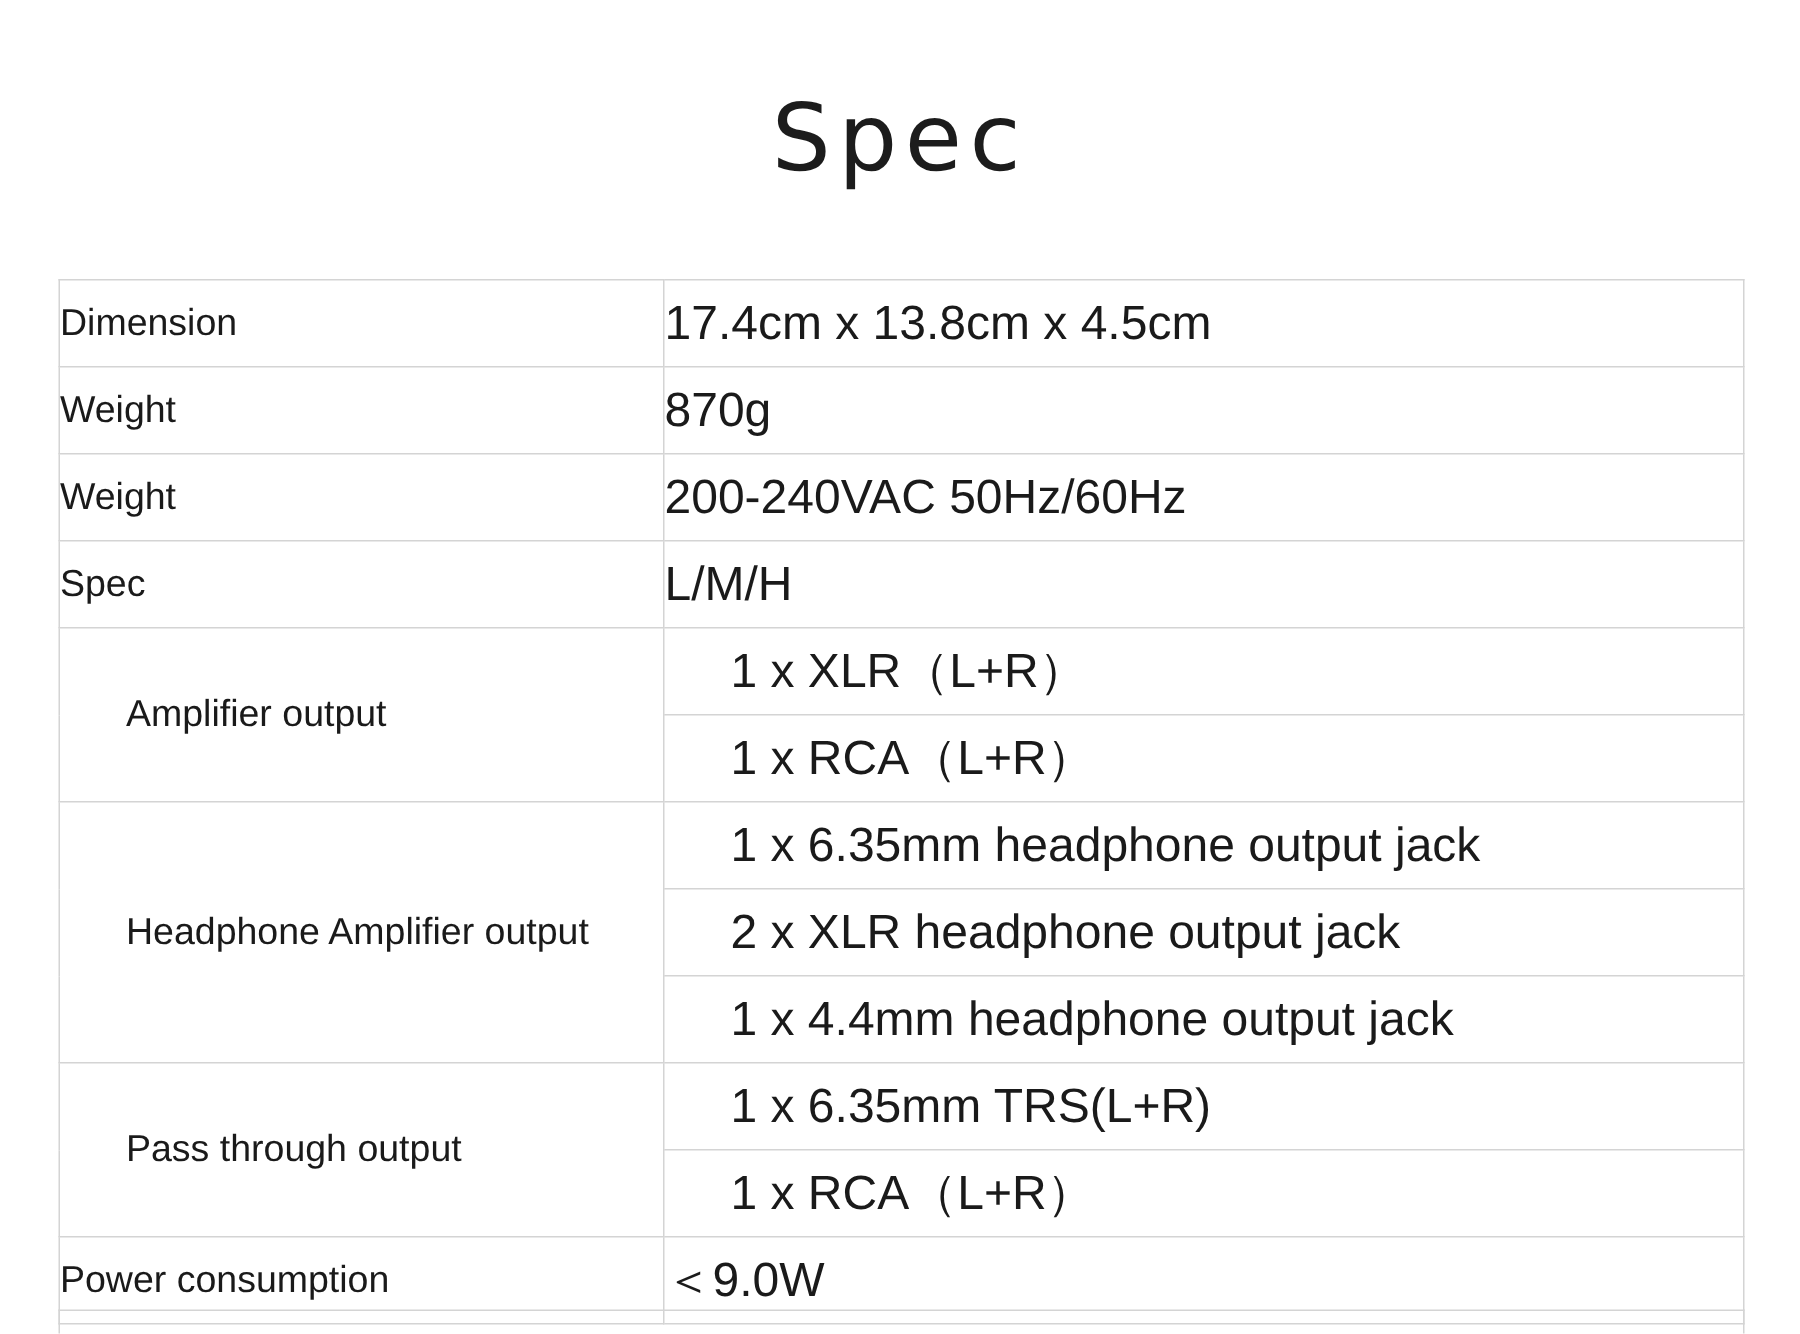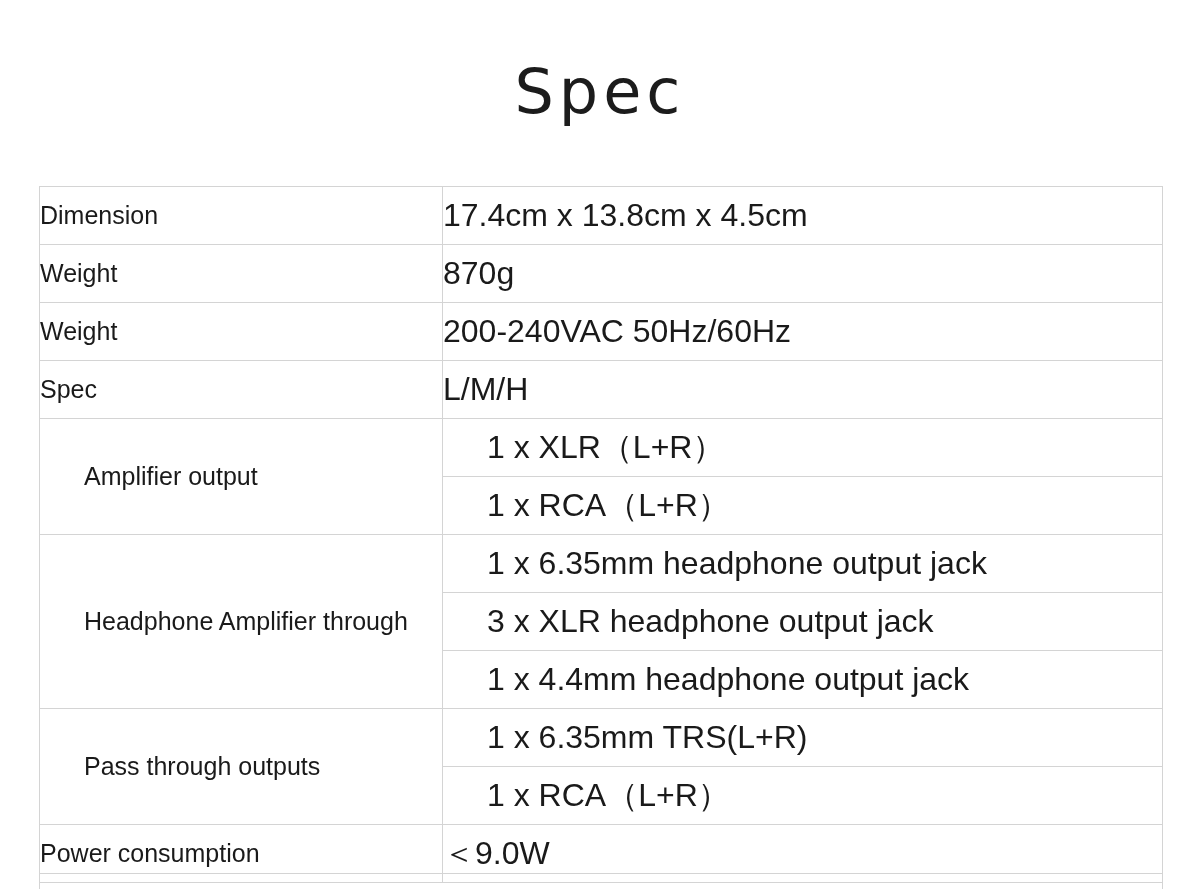--- a/index.html
+++ b/index.html
@@ -103,32 +103,32 @@
 
       <tr class="row-sub">
         <td class="label-cell" rowspan="2">Amplifier output</td>
         <td class="value-cell">1 x XLR（L+R）</td>
       </tr>
       <tr class="row-sub">
         <td class="value-cell">1 x RCA（L+R）</td>
       </tr>
 
       <tr class="row-sub">
-        <td class="label-cell" rowspan="3">Headphone Amplifier through</td>
+        <td class="label-cell" rowspan="3">Headphone Amplifier output</td>
         <td class="value-cell">1 x 6.35mm headphone output jack</td>
       </tr>
       <tr class="row-sub">
-        <td class="value-cell">3 x XLR headphone output jack</td>
+        <td class="value-cell">2 x XLR headphone output jack</td>
       </tr>
       <tr class="row-sub">
         <td class="value-cell">1 x 4.4mm headphone output jack</td>
       </tr>
 
       <tr class="row-sub">
-        <td class="label-cell" rowspan="2">Pass through outputs</td>
+        <td class="label-cell" rowspan="2">Pass through output</td>
         <td class="value-cell">1 x 6.35mm TRS(L+R)</td>
       </tr>
       <tr class="row-sub">
         <td class="value-cell">1 x RCA（L+R）</td>
       </tr>
 
       <tr class="row-single">
         <td class="label-cell">Power consumption</td>
         <td class="value-cell">＜9.0W</td>
       </tr>

